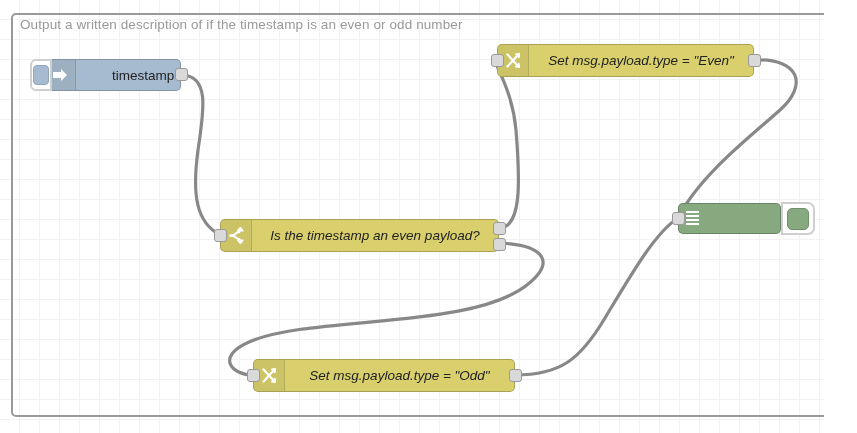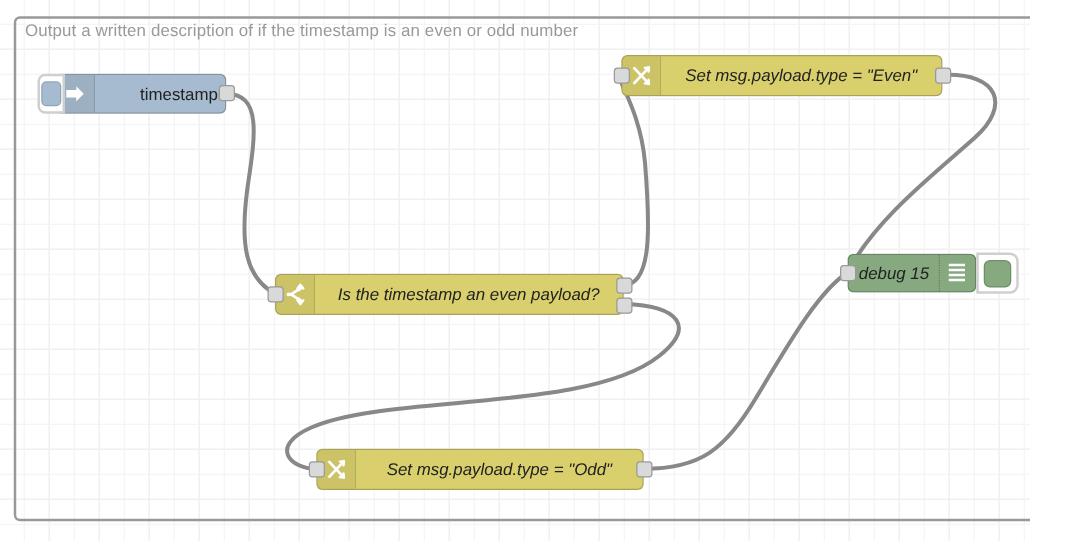--- a/index.html
+++ b/index.html
@@ -280,21 +280,20 @@
     </div>
     <div class="node-label italic">Set msg.payload.type = "Odd"</div>
   </div>
   <div class="port" style="left:247px; top:369px;"></div>
   <div class="port" style="left:509px; top:369px;"></div>
 
   <div class="debug-btn">
     <div class="debug-btn-inner"></div>
   </div>
   <div class="node debug-node">
-    <div class="node-label italic">debug 15</div>
     <div class="debug-lines-box">
       <svg width="16" height="17" viewBox="0 0 16 17" xmlns="http://www.w3.org/2000/svg">
         <rect x="1" y="1" width="13" height="2" fill="#ffffff"></rect>
         <rect x="1" y="5" width="13" height="2" fill="#ffffff"></rect>
         <rect x="1" y="9" width="13" height="2" fill="#ffffff"></rect>
         <rect x="1" y="13" width="13" height="2" fill="#ffffff"></rect>
       </svg>
     </div>
   </div>
   <div class="port" style="left:672px; top:212px;"></div>

